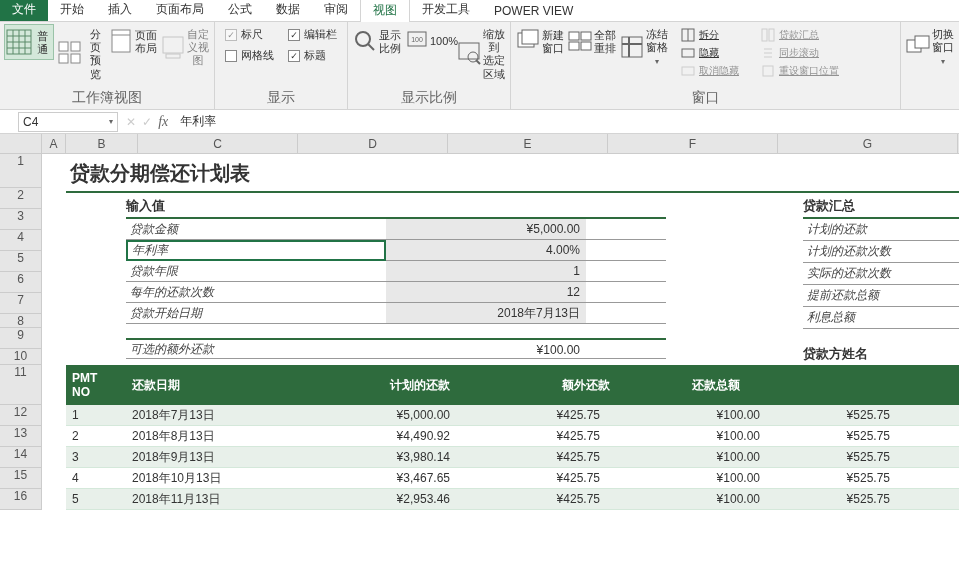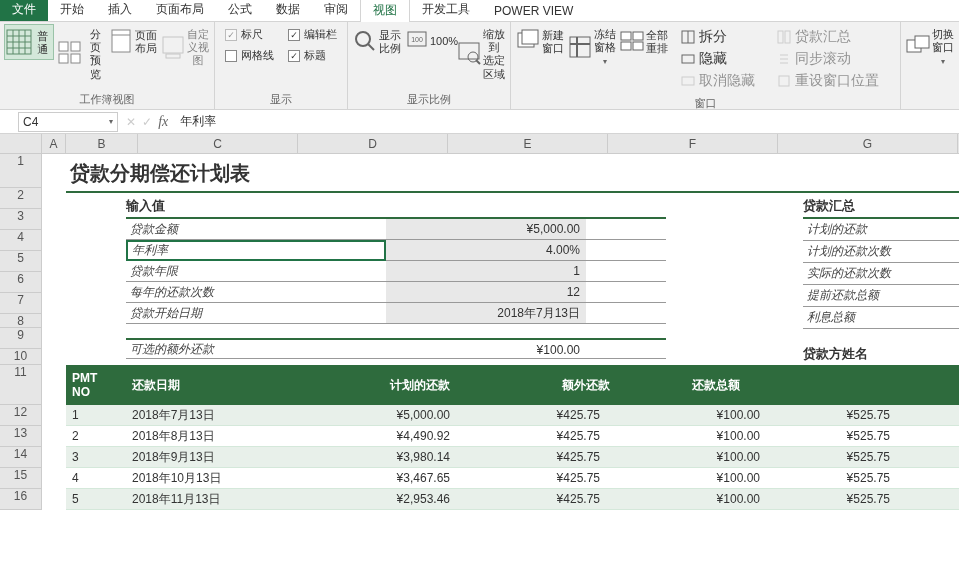--- a/index.html
+++ b/index.html
@@ -8,28 +8,28 @@
 
 .tabs { display: flex; align-items: flex-end; height: 22px; background: #fff; border-bottom: 1px solid #d4d4d4; }
 .tab { padding: 3px 12px; font-size: 12px; cursor: pointer; color: #333; }
 .tab.file { background: #217346; color: #fff; }
 .tab.active { background: #fff; color: #217346; border-top: 1px solid #d4d4d4; border-left: 1px solid #d4d4d4; border-right: 1px solid #d4d4d4; margin-bottom: -1px; }
 
 
 .ribbon { display: flex; background: #f1f1f1; border-bottom: 1px solid #d4d4d4; height: 88px; }
 .ribbon-group { display: flex; flex-direction: column; border-right: 1px solid #d4d4d4; padding: 2px 4px 0 4px; }
 .ribbon-group-content { display: flex; flex: 1; align-items: flex-start; gap: 2px; }
-.ribbon-group-label { text-align: center; font-size: 11px; color: #666; padding: 2px 0; }
+.ribbon-group-label { text-align: center; font-size: 14px; color: #666; padding: 2px 0; }
 .big-btn { display: flex; flex-direction: row; align-items: center; justify-content: flex-start; width: 50px; padding: 2px 0; cursor: pointer; }
 .big-btn.active { background: #d4e8da; border: 1px solid #9ac3a8; }
 .big-btn .icon { width: 30px; height: 30px; display: flex; align-items: center; justify-content: center; }
 .big-btn .lbl { font-size: 11px; text-align: center; margin-top: 2px; line-height: 1.2; }
 .check-row { display: flex; align-items: center; gap: 4px; font-size: 11px; padding: 3px 6px; }
 .check-col { display: flex; flex-direction: column; }
-.small-btn { display: flex; align-items: center; gap: 4px; font-size: 14px; padding: 2px 6px; cursor: pointer; }
+.small-btn { display: flex; align-items: center; gap: 4px; font-size: 10px; padding: 2px 6px; cursor: pointer; text-decoration: underline; }
 .drop-arrow { font-size: 8px; color: #666; }
 
 
 .formula-bar { display: flex; align-items: center; height: 24px; border-bottom: 1px solid #d4d4d4; background: #fff; }
 .name-box { width: 100px; border: 1px solid #ccc; height: 20px; margin: 0 4px 0 18px; padding: 0 4px; display: flex; align-items: center; justify-content: space-between; font-size: 12px; }
 .fx-btns { display: flex; align-items: center; padding: 0 4px; gap: 6px; color: #aaa; }
 .fx-label { font-style: italic; font-family: "Times New Roman", serif; font-size: 14px; color: #666; }
 .formula-input { flex: 1; padding: 0 8px; font-size: 12px; }
 
 
@@ -207,37 +207,37 @@
             <svg width="26" height="26">
               <rect x="3" y="5" width="16" height="14" fill="#fff" stroke="#666"></rect>
               <rect x="7" y="2" width="16" height="14" fill="#fff" stroke="#666"></rect>
             </svg>
           </span>
         <span class="lbl">新建窗口</span>
       </div>
       <div class="big-btn">
         <span class="icon">
             <svg width="26" height="26">
-              <rect x="3" y="3" width="20" height="20" fill="none" stroke="#666"></rect>
-              <line x1="3" y1="10" x2="23" y2="10" stroke="#666" stroke-width="2"></line>
-              <line x1="10" y1="3" x2="10" y2="23" stroke="#666" stroke-width="2"></line>
-            </svg>
-          </span>
-        <span class="lbl"><span>冻结窗格</span><span class="drop-arrow"> ▾</span></span>
-      </div>
-      <div class="big-btn">
-        <span class="icon">
-            <svg width="26" height="26">
               <rect x="2" y="4" width="10" height="8" fill="#fff" stroke="#666"></rect>
               <rect x="14" y="4" width="10" height="8" fill="#fff" stroke="#666"></rect>
               <rect x="2" y="14" width="10" height="8" fill="#fff" stroke="#666"></rect>
               <rect x="14" y="14" width="10" height="8" fill="#fff" stroke="#666"></rect>
             </svg>
           </span>
         <span class="lbl">全部重排</span>
+      </div>
+      <div class="big-btn">
+        <span class="icon">
+            <svg width="26" height="26">
+              <rect x="3" y="3" width="20" height="20" fill="none" stroke="#666"></rect>
+              <line x1="3" y1="10" x2="23" y2="10" stroke="#666" stroke-width="2"></line>
+              <line x1="10" y1="3" x2="10" y2="23" stroke="#666" stroke-width="2"></line>
+            </svg>
+          </span>
+        <span class="lbl"><span>冻结窗格</span><span class="drop-arrow"> ▾</span></span>
       </div>
       <div class="check-col" style="padding:2px 4px">
         <div class="small-btn">
             <svg width="14" height="14">
               <rect x="1" y="1" width="12" height="12" fill="none" stroke="#666"></rect>
               <line x1="7" y1="1" x2="7" y2="13" stroke="#666"></line>
             </svg>
             <span>拆分</span>
           </div>
         <div class="small-btn">

